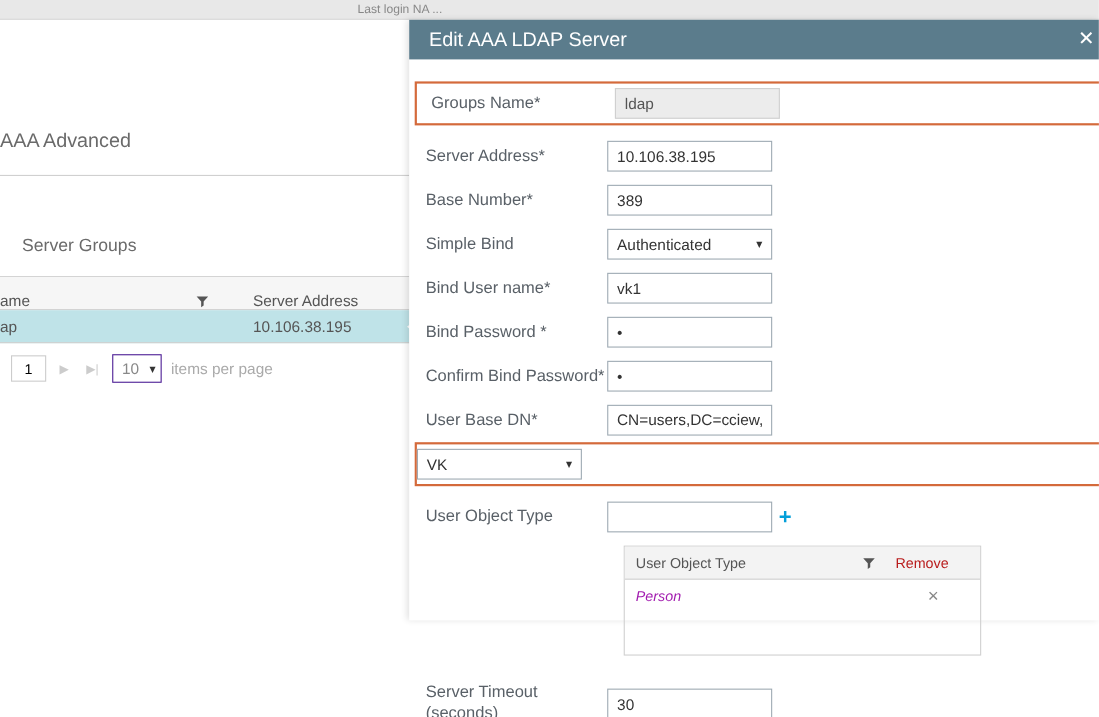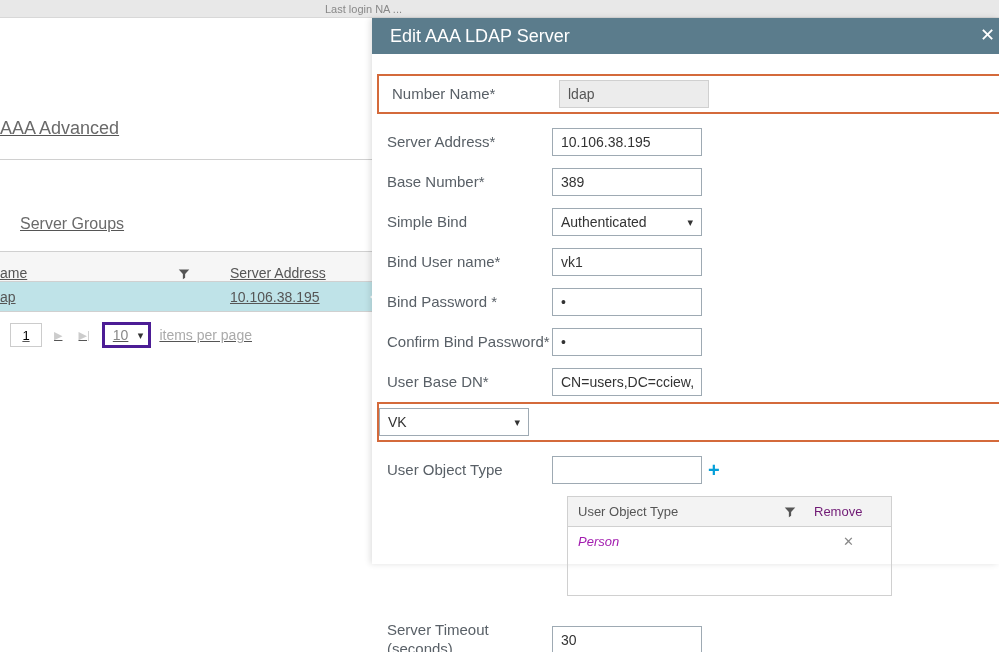--- a/index.html
+++ b/index.html
@@ -17,21 +17,21 @@
   height: 18px;
   background: #e8e8e8;
   border-bottom: 1px solid #d8d8d8;
   font-size: 11px;
   color: #888;
   padding-left: 325px;
   line-height: 18px;
 }
 .behind {
   position: absolute;
-  top: 18px; left: 0; width: 372px; text-decoration: underline;
+  top: 18px; left: 0; width: 372px;
 }
 .section-title {
   font-size: 18px;
   font-weight: 300;
   color: #6a6a6a;
   padding: 100px 0 20px 0;
   border-bottom: 1px solid #d0d0d0;
 }
 .subsection-title {
   font-size: 16px;
@@ -73,21 +73,21 @@
 .pager {
   display:flex; align-items:center; padding: 10px 0 0 10px; gap: 8px;
   color:#888;
 }
 .pager input.page {
   width:32px; height:24px; border:1px solid #ccc; text-align:center; font-size:13px;
 }
 .pager .nav-btn {
   color:#ccc; font-size:11px; padding:0 4px; cursor:default;
 }
-.pager .perpage-wrap { position:relative; display:inline-flex; align-items:center; border:3px solid #4c1d95; height:26px; padding:0 20px 0 8px; background:#fff;}
+.pager .perpage-wrap { position:relative; display:inline-flex; align-items:center; border:1px solid #4c1d95; height:26px; padding:0 20px 0 8px; background:#fff;}
 .pager .perpage-wrap:after{content:"▾"; position:absolute; right:5px; font-size:11px; color:#333;}
 .pager-label { color:#aaa; }
 
 
 .modal {
   position: absolute;
   left: 372px; top: 18px;
   width: 627px; height: 546px;
   background: #fff;
   box-shadow: -2px 0 6px rgba(0,0,0,0.12);
@@ -153,21 +153,21 @@
 
 .obj-table {
   margin-left: 195px; margin-top: 6px; width: 325px;
   border:1px solid #d0d0d0;
   font-size: 13px;
 }
 .obj-table .oth {
   display:flex; background:#f3f3f3; border-bottom:1px solid #d0d0d0; height:30px; align-items:center;
 }
 .obj-table .oth .c1 { flex:1; padding-left:10px; color:#555; display:flex; justify-content:space-between; align-items:center; padding-right:10px;}
-.obj-table .oth .c2 { flex:0 0 85px; padding-left:8px; color:#701a75;}
+.obj-table .oth .c2 { flex:0 0 85px; padding-left:8px; color:#b91c1c;}
 .obj-table .otr { display:flex; height:28px; align-items:center;}
 .obj-table .otr .c1 { flex:1; padding-left:10px; color:#a21caf;font-style:italic;}
 .obj-table .otr .c2 { flex:0 0 85px; text-align:center; color:#888; cursor:pointer;}
 .obj-table .empty { height:40px; }
 .spacer-after-table { height:24px; }
 </style>
 </head>
 <body>
 
 <div class="top-strip">
@@ -213,21 +213,21 @@
 </div>
 
 <div class="modal">
   <div class="modal-header">
     <span>Edit AAA LDAP Server</span>
     <span class="close-icon">✕</span>
   </div>
   <div class="modal-body">
 
     <div class="form-row highlighted">
-      <div class="label">Number Name*</div>
+      <div class="label">Groups Name*</div>
       <div class="field">
         <input class="text-input readonly" readonly="" value="ldap" style="">
       </div>
     </div>
 
     <div class="form-row">
       <div class="label">Server Address*</div>
       <div class="field">
         <input class="text-input" value="10.106.38.195" style="">
       </div>

